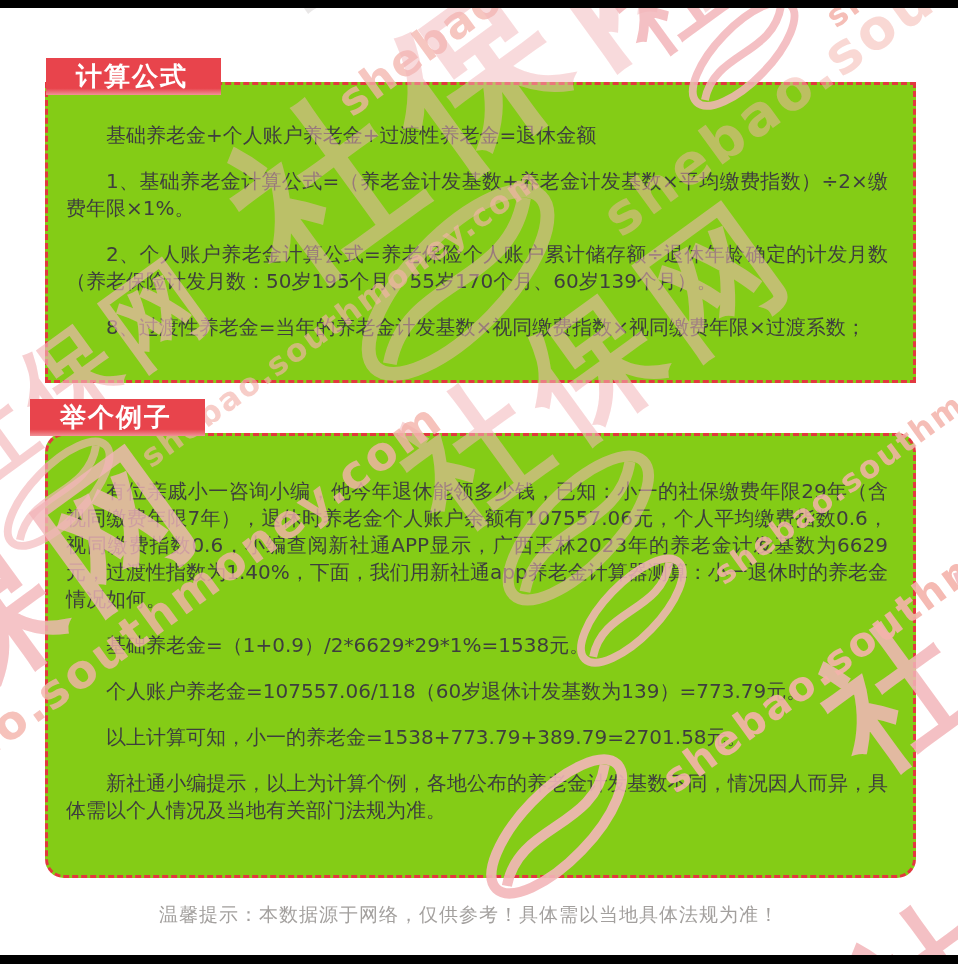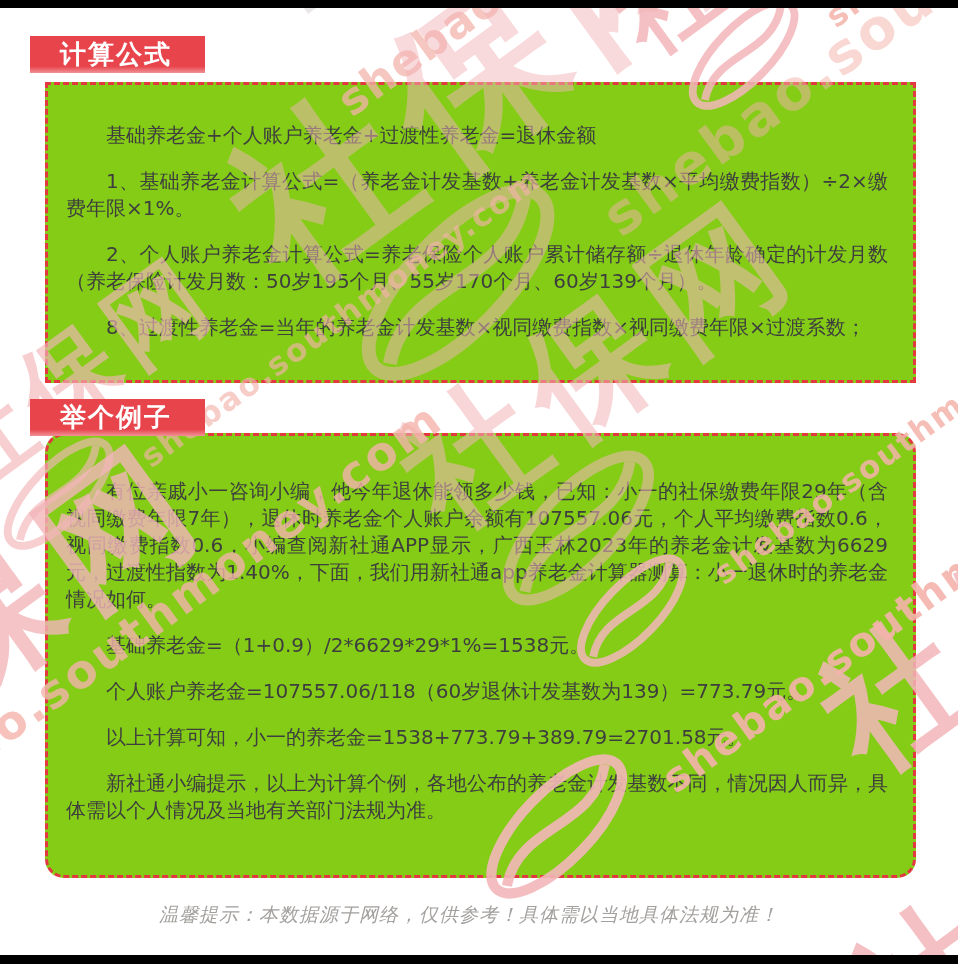--- a/index.html
+++ b/index.html
@@ -44,21 +44,21 @@
 
   
   .section-label{
     position:absolute;left:30px;z-index:4;
     width:145px;height:37px;
     padding-left:30px;
     background:linear-gradient(180deg,#e8444c 0%,#e8444c 82%,#f09297 100%);
     color:#fff;font-size:26px;font-weight:bold;letter-spacing:2px;
     line-height:37px;
   }
-  .label-formula{top:36px;}
+  .label-formula{top:58px;margin-left:16px;}
   .label-example{top:399px;}
 
   .dashed-box{
     position:absolute;left:45px;z-index:1;
     width:871px;
     border:3px dashed #e2383f;
     background:#84cc16;
     box-sizing:border-box;
     padding:37px 25px 0 18px;
   }
@@ -70,21 +70,21 @@
     margin:0 0 19px 0;
     font-size:20px;line-height:27px;
     color:#3e3e3e;
     text-indent:2em;
     text-align:justify;
   }
 
   .footer-tip{
     position:absolute;left:0;top:902px;width:938px;z-index:3;
     text-align:center;
-    font-size:19px;color:#a3a09e;letter-spacing:1px;font-style:italic;
+    font-size:19px;color:#a3a09e;letter-spacing:1px;
   }
 </style>
 </head>
 <body>
 
 <div class="page">
 
   <div class="bar top"></div>
 
   <div class="wm-layer">

